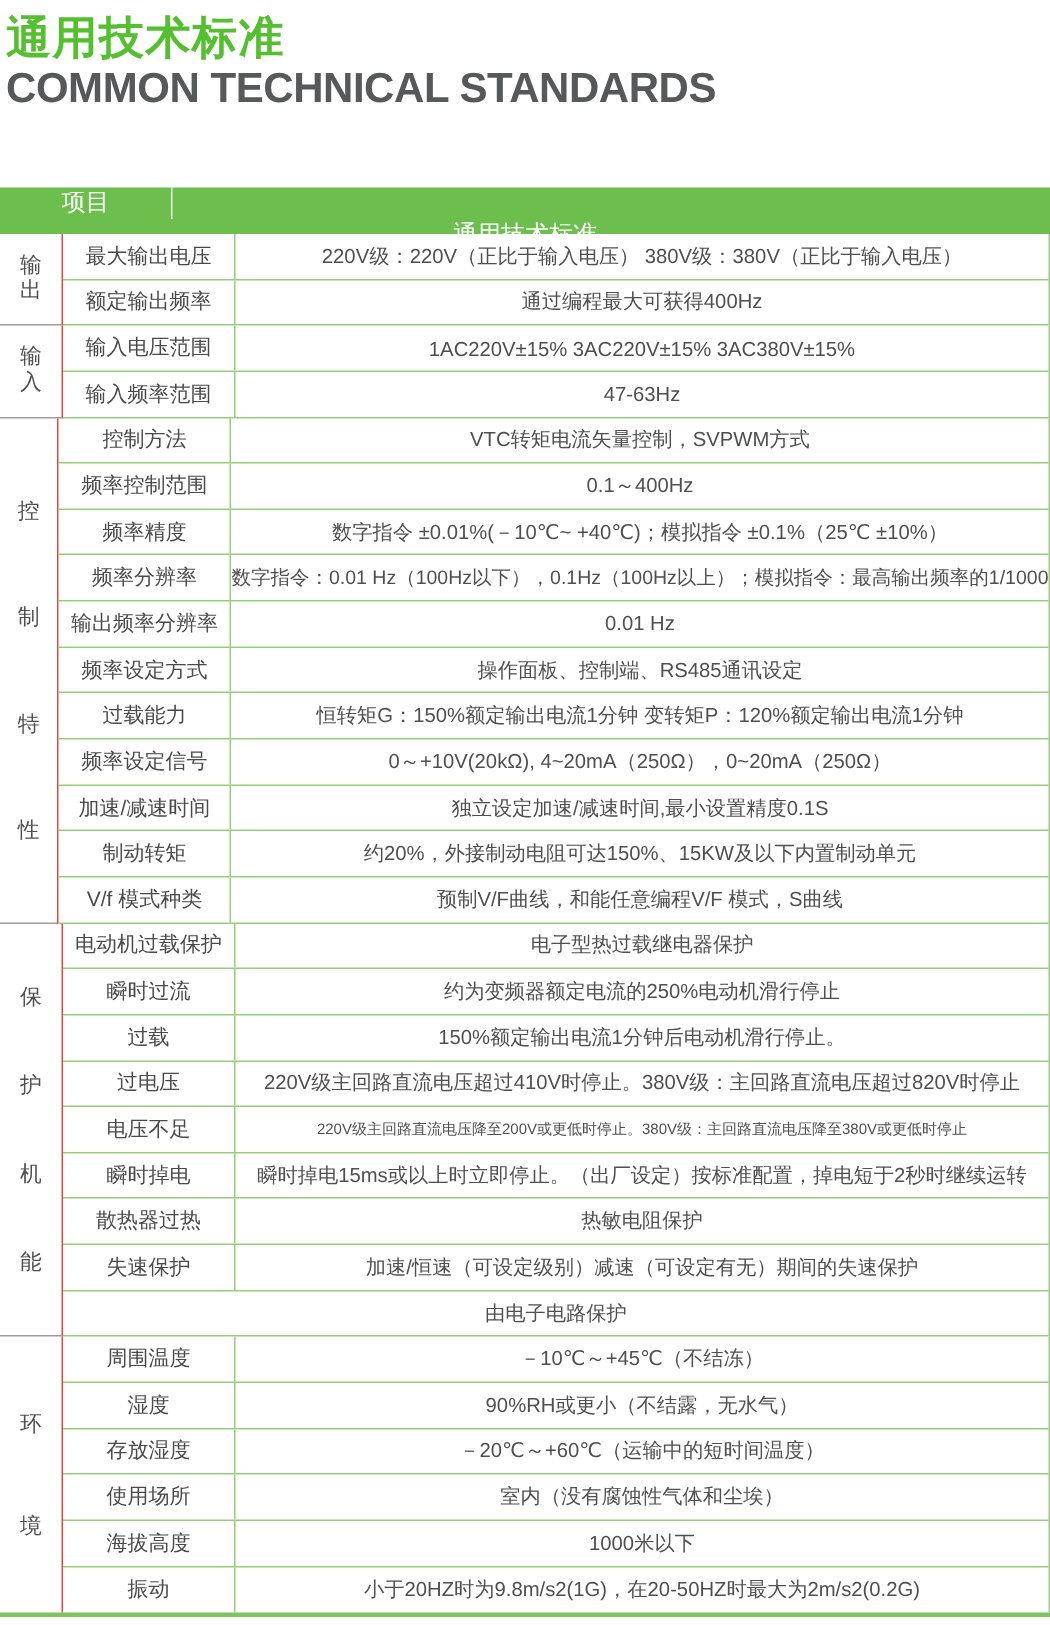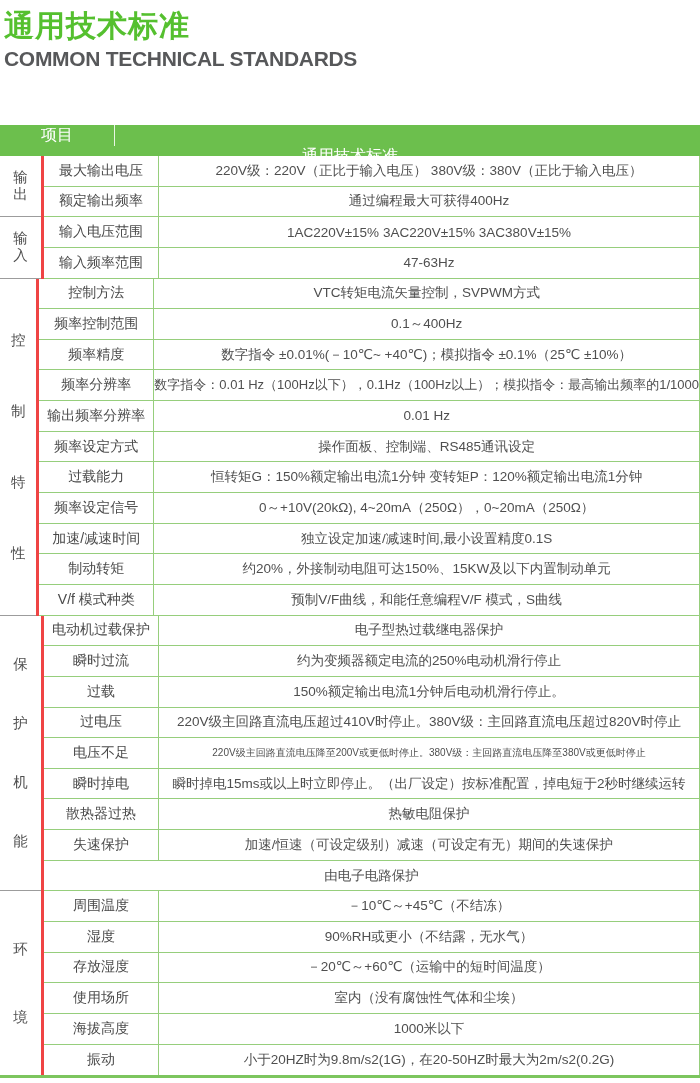--- a/index.html
+++ b/index.html
@@ -18,21 +18,21 @@
   .title-cn {
     margin: 0;
     font-size: 30px;
     line-height: 36px;
     font-weight: 700;
     color: #55c02f;
     letter-spacing: 1px;
   }
   .title-en {
     margin: 2px 0 0 0;
-    font-size: 21px;
+    font-size: 28px;
     line-height: 26px;
     font-weight: 700;
     color: #57585a;
     letter-spacing: -0.3px;
   }
 
   
   .spec-table { margin-top: 53px; width: 700px; }
 
   .thead {
@@ -65,21 +65,21 @@
     align-items: center;
     color: #4f4f4f;
     font-size: 14.5px;
   }
   .cat-cell.spread  { justify-content: space-evenly; }
   .cat-cell.compact { justify-content: center; line-height: 17px; }
   .table-group:not(:last-child) .cat-cell { border-bottom: 1px solid #9c9c9c; }
 
   .group-rows {
     flex: 1;
-    border-left: 3px solid #ef4444;
+    border-left: 1px solid #ef4444;
     border-right: 1px solid #96ce7c;
   }
   .t-row {
     display: flex;
     height: 30.65px;
     box-sizing: border-box;
     border-bottom: 1px solid #96ce7c;
   }
   .tbody .table-group:last-child .t-row:last-child { border-bottom: none; }
 

